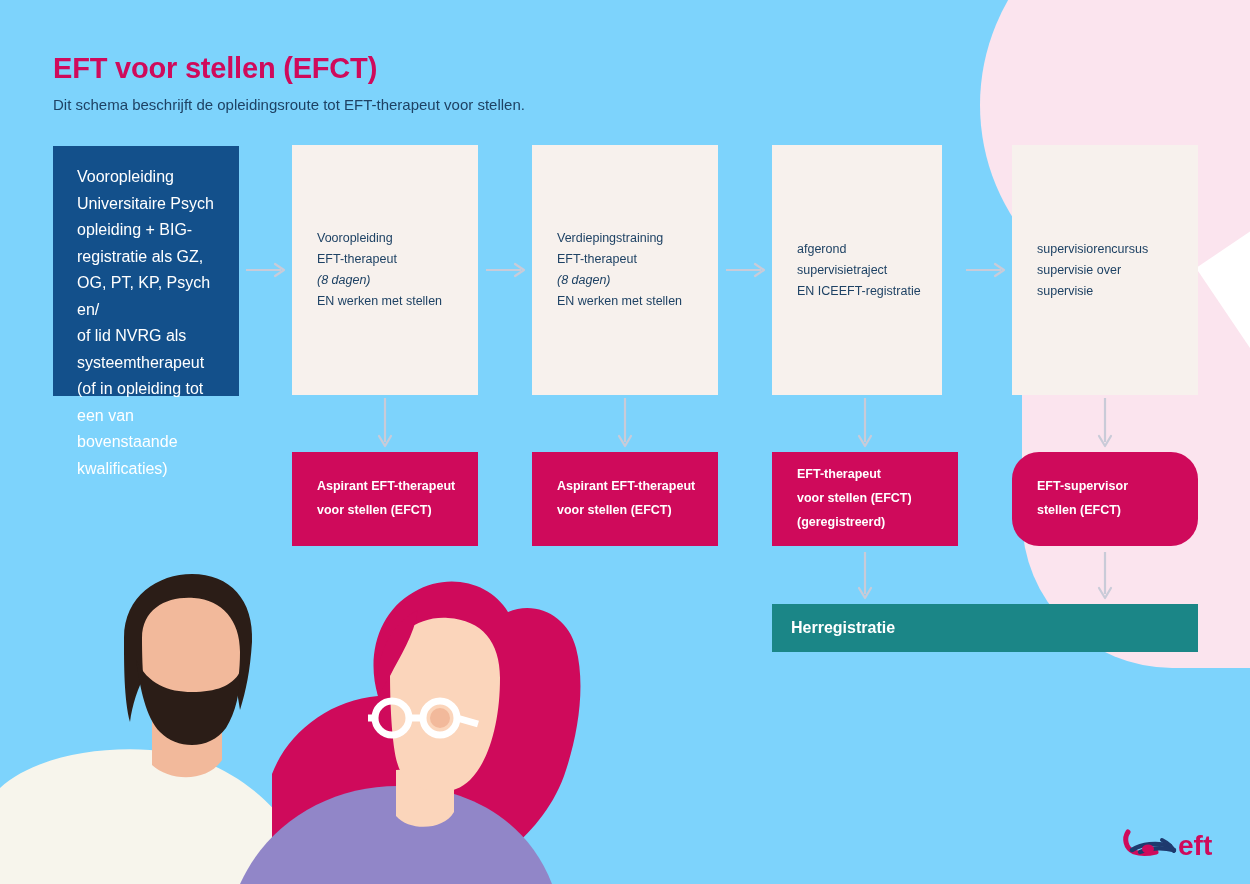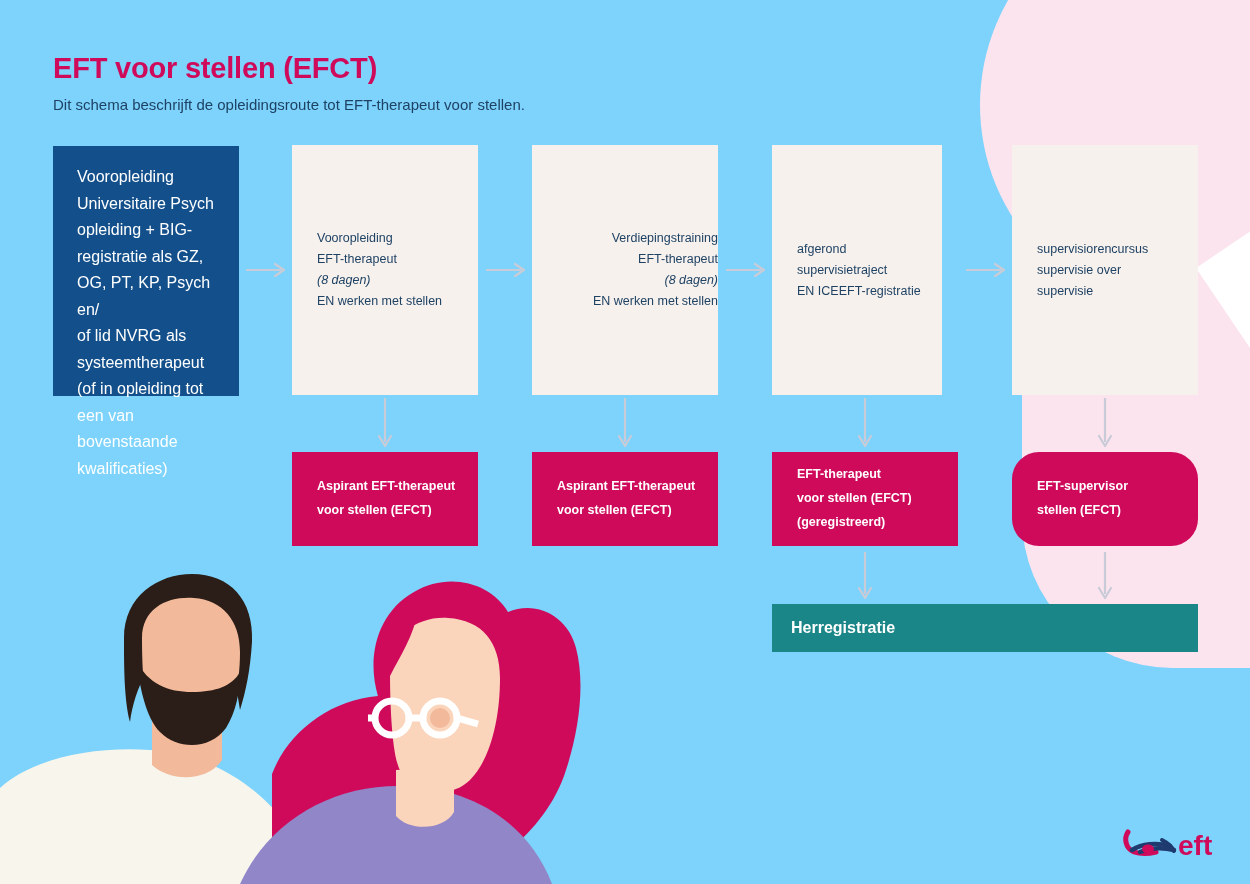--- a/index.html
+++ b/index.html
@@ -198,21 +198,21 @@
 
   <div class="box box-beige" style="left:292px; top:145px; width:186px; height:250px;">
     <div class="lines">
       <div>Vooropleiding</div>
       <div>EFT-therapeut</div>
       <div class="ital">(8 dagen)</div>
       <div>EN werken met stellen</div>
     </div>
   </div>
 
-  <div class="box box-beige" style="left:532px; top:145px; width:186px; height:250px;text-align:right;">
+  <div class="box box-beige" style="left:532px; top:145px; width:186px; height:250px;">
     <div class="lines">
       <div>Verdiepingstraining</div>
       <div>EFT-therapeut</div>
       <div class="ital">(8 dagen)</div>
       <div>EN werken met stellen</div>
     </div>
   </div>
 
   <div class="box box-beige" style="left:772px; top:145px; width:170px; height:250px;">
     <div class="lines">

